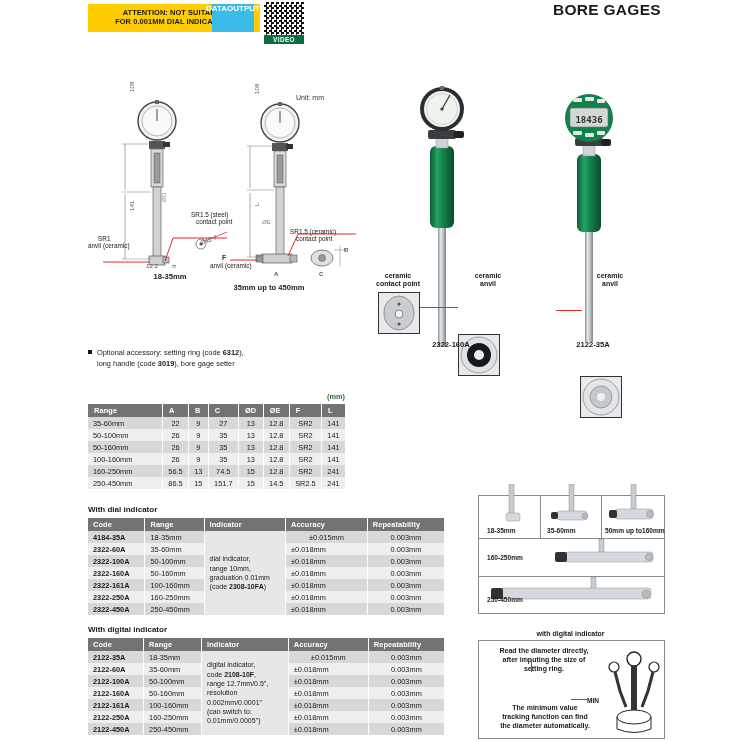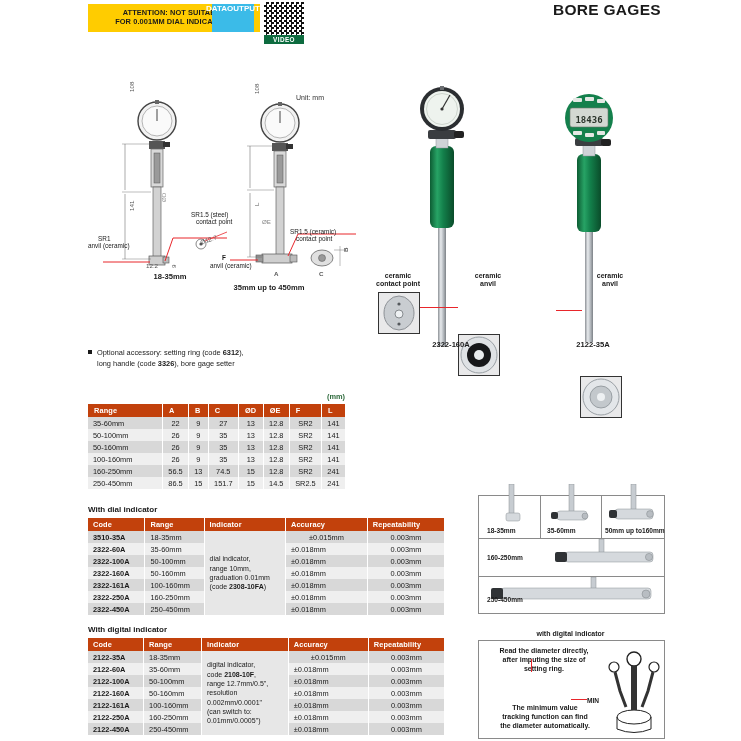--- a/index.html
+++ b/index.html
@@ -64,21 +64,21 @@
   }
   #accessory-note .bullet{position:absolute;left:0;top:1.5px;width:4px;height:4px;background:#1a1a1a;}
   #accessory-note .txt{padding-left:9px;}
 
   
   .unit-note{font-size:7.4px;font-weight:bold;color:#2f6b3d;text-align:right;}
   .sec-title{font-size:8px;font-weight:bold;color:#1a1a1a;}
 
   table.spec{border-collapse:collapse;font-size:7.4px;}
   table.spec th{
-    background:#c2410c;color:#ffffff;font-weight:bold;
+    background:#737373;color:#ffffff;font-weight:bold;
     text-align:left;padding:2px 5px;border-right:1px solid #ffffff;
     letter-spacing:.1px;
   }
   table.spec th:last-child{border-right:none;}
   table.spec td{
     padding:1.5px 5px;border-right:1px solid #ffffff;color:#1a1a1a;text-align:center;
   }
   table.spec td:last-child{border-right:none;}
   table.spec tbody tr:nth-child(odd) td{background:#d8d8d8;}
   table.spec tbody tr:nth-child(even) td{background:#efefef;}
@@ -305,21 +305,21 @@
   <div>ceramic</div>
   <div>anvil</div>
 </div>
 <div class="abs" style="left:556px;top:310px;width:26px;height:1px;background:#e8262b;"></div>
 <div class="abs photo-label" style="left:548px;top:340px;width:90px;">2122-35A</div>
 
 <div class="abs" id="accessory-note">
   <div class="bullet"></div>
   <div class="txt">
     <span>Optional accessory: setting ring (code </span><b>6312</b><span>),</span><br>
-    <span>long handle (code </span><b>3326</b><span>), bore gage setter</span>
+    <span>long handle (code </span><b>3019</b><span>), bore gage setter</span>
   </div>
 </div>
 
 <div class="abs unit-note" style="left:88px;top:392px;width:257px;">(mm)</div>
 <table class="spec abs" id="dim-table" style="left:88px;top:404px;">
   <thead>
       <tr>
     <th>Range</th>
     <th>A</th>
     <th>B</th>
@@ -400,21 +400,21 @@
       <tr>
     <th>Code</th>
     <th>Range</th>
     <th>Indicator</th>
     <th>Accuracy</th>
     <th>Repeatability</th>
   </tr>
     </thead>
   <tbody id="dial-body">
       <tr>
-        <td class="code">3510-35A</td>
+        <td class="code">4184-35A</td>
         <td>18-35mm</td>
         <td class="ind" rowspan="7">
           <div>dial indicator,<br>range 10mm,<br>graduation 0.01mm<br>(code <b>2308-10FA</b>)</div>
         </td>
         <td>±0.015mm</td>
         <td>0.003mm</td>
       </tr>
       <tr>
         <td class="code">2322-60A</td>
         <td>35-60mm</td>

